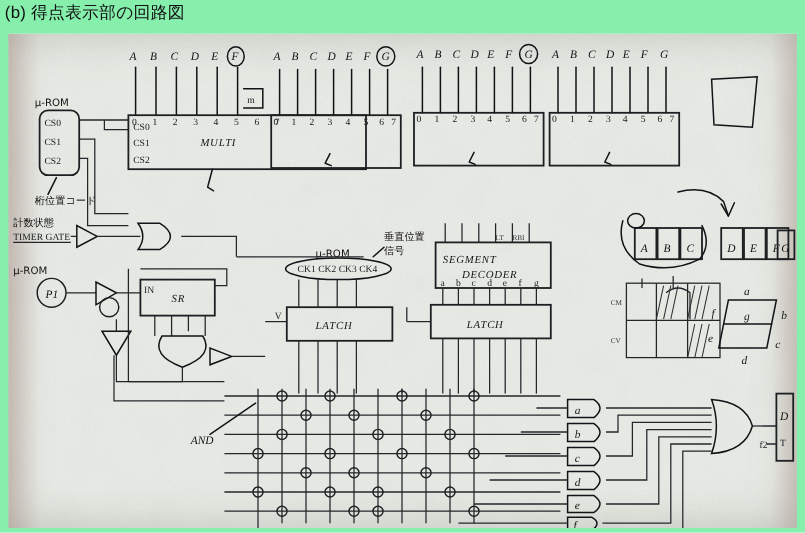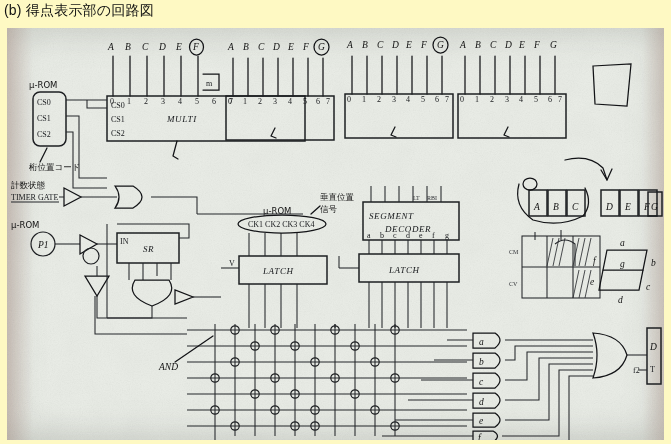--- a/index.html
+++ b/index.html
@@ -1,18 +1,18 @@
 <!DOCTYPE html>
 <html><head>
 <meta charset="utf-8">
 <style>
   html,body{margin:0;padding:0;background:#ffffff;}
   body{width:671px;height:444px;overflow:hidden;
        font-family:"Liberation Sans","DejaVu Sans",sans-serif;}
-  #root{position:relative;width:671px;height:444px;background:#fef9c3;}
+  #root{position:relative;width:671px;height:444px;background:#86efac;}
 
   
   #caption{position:absolute;left:4px;top:2px;font-size:14px;color:#111;
            letter-spacing:0.2px;white-space:nowrap;}
 
   
   #plate{position:absolute;left:7px;top:28px;width:657px;height:412px;
          background:#e9ece6;
          box-shadow:inset 0 0 36px rgba(120,125,115,.35);
          overflow:hidden;}

